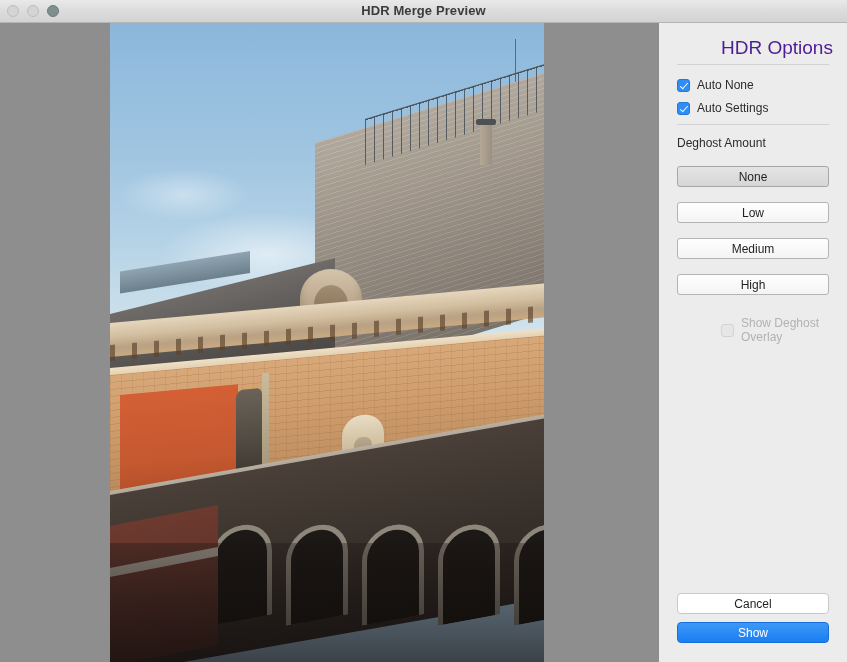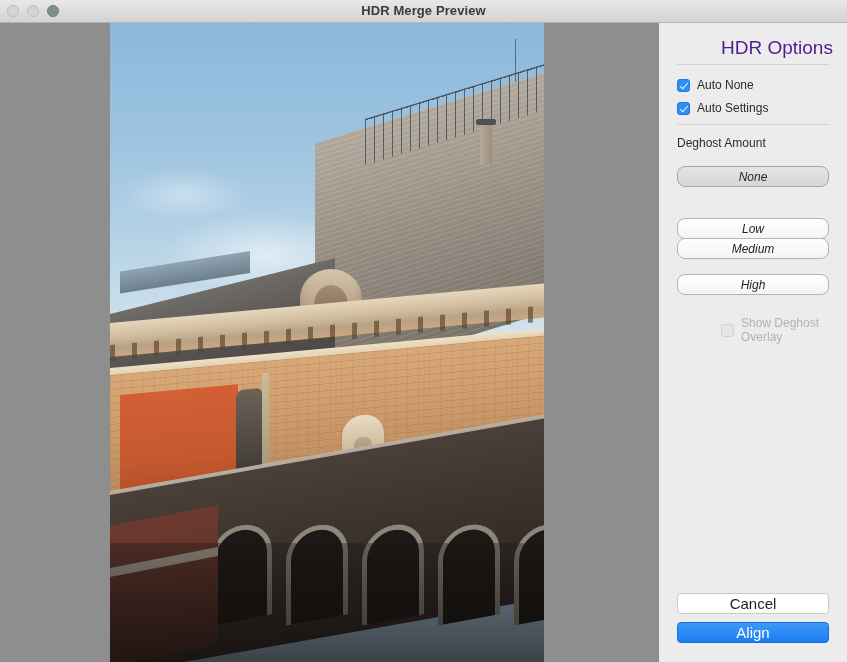--- a/index.html
+++ b/index.html
@@ -470,48 +470,47 @@
     font-size: 12px;
     color: #2b2b2b;
   }
 
   .seg-btn {
     position: absolute;
     left: 18px;
     width: 152px;
     height: 21px;
     border: 1px solid #b4b4b4;
-    border-radius: 8px;
+    border-radius: 3px;
     background: linear-gradient(to bottom, #fefefe, #f4f4f4);
     box-sizing: border-box;
     font-size: 12px;
     color: #1f1f1f;
     display: flex;
     align-items: center;
     justify-content: center;
     cursor: default;
-    font-style: italic;
   }
   .seg-btn.selected {
     background: linear-gradient(to bottom, #e4e4e4, #d6d6d6);
     border-color: #a7a7a7;
   }
   .seg-btn.b1 { top: 143px; }
-  .seg-btn.b2 { top: 179px; margin-top: 16px; }
+  .seg-btn.b2 { top: 179px; }
   .seg-btn.b3 { top: 215px; }
   .seg-btn.b4 { top: 251px; }
 
   .action-btn {
     position: absolute;
     left: 18px;
     width: 152px;
     height: 21px;
     border-radius: 4px;
     box-sizing: border-box;
-    font-size: 15px;
+    font-size: 12px;
     display: flex;
     align-items: center;
     justify-content: center;
     cursor: default;
   }
   .action-btn.cancel {
     top: 570px;
     background: #ffffff;
     border: 1px solid #c9c9c9;
     color: #1f1f1f;
@@ -597,16 +596,16 @@
     <div class="seg-btn b2">Low</div>
     <div class="seg-btn b3">Medium</div>
     <div class="seg-btn b4">High</div>
 
     <div class="check-row disabled">
       <span class="cbox off"></span>
       <span>Show Deghost Overlay</span>
     </div>
 
     <div class="action-btn cancel">Cancel</div>
-    <div class="action-btn merge">Align</div>
+    <div class="action-btn merge">Show</div>
   </div>
 
 </div>
 
 </body></html>

